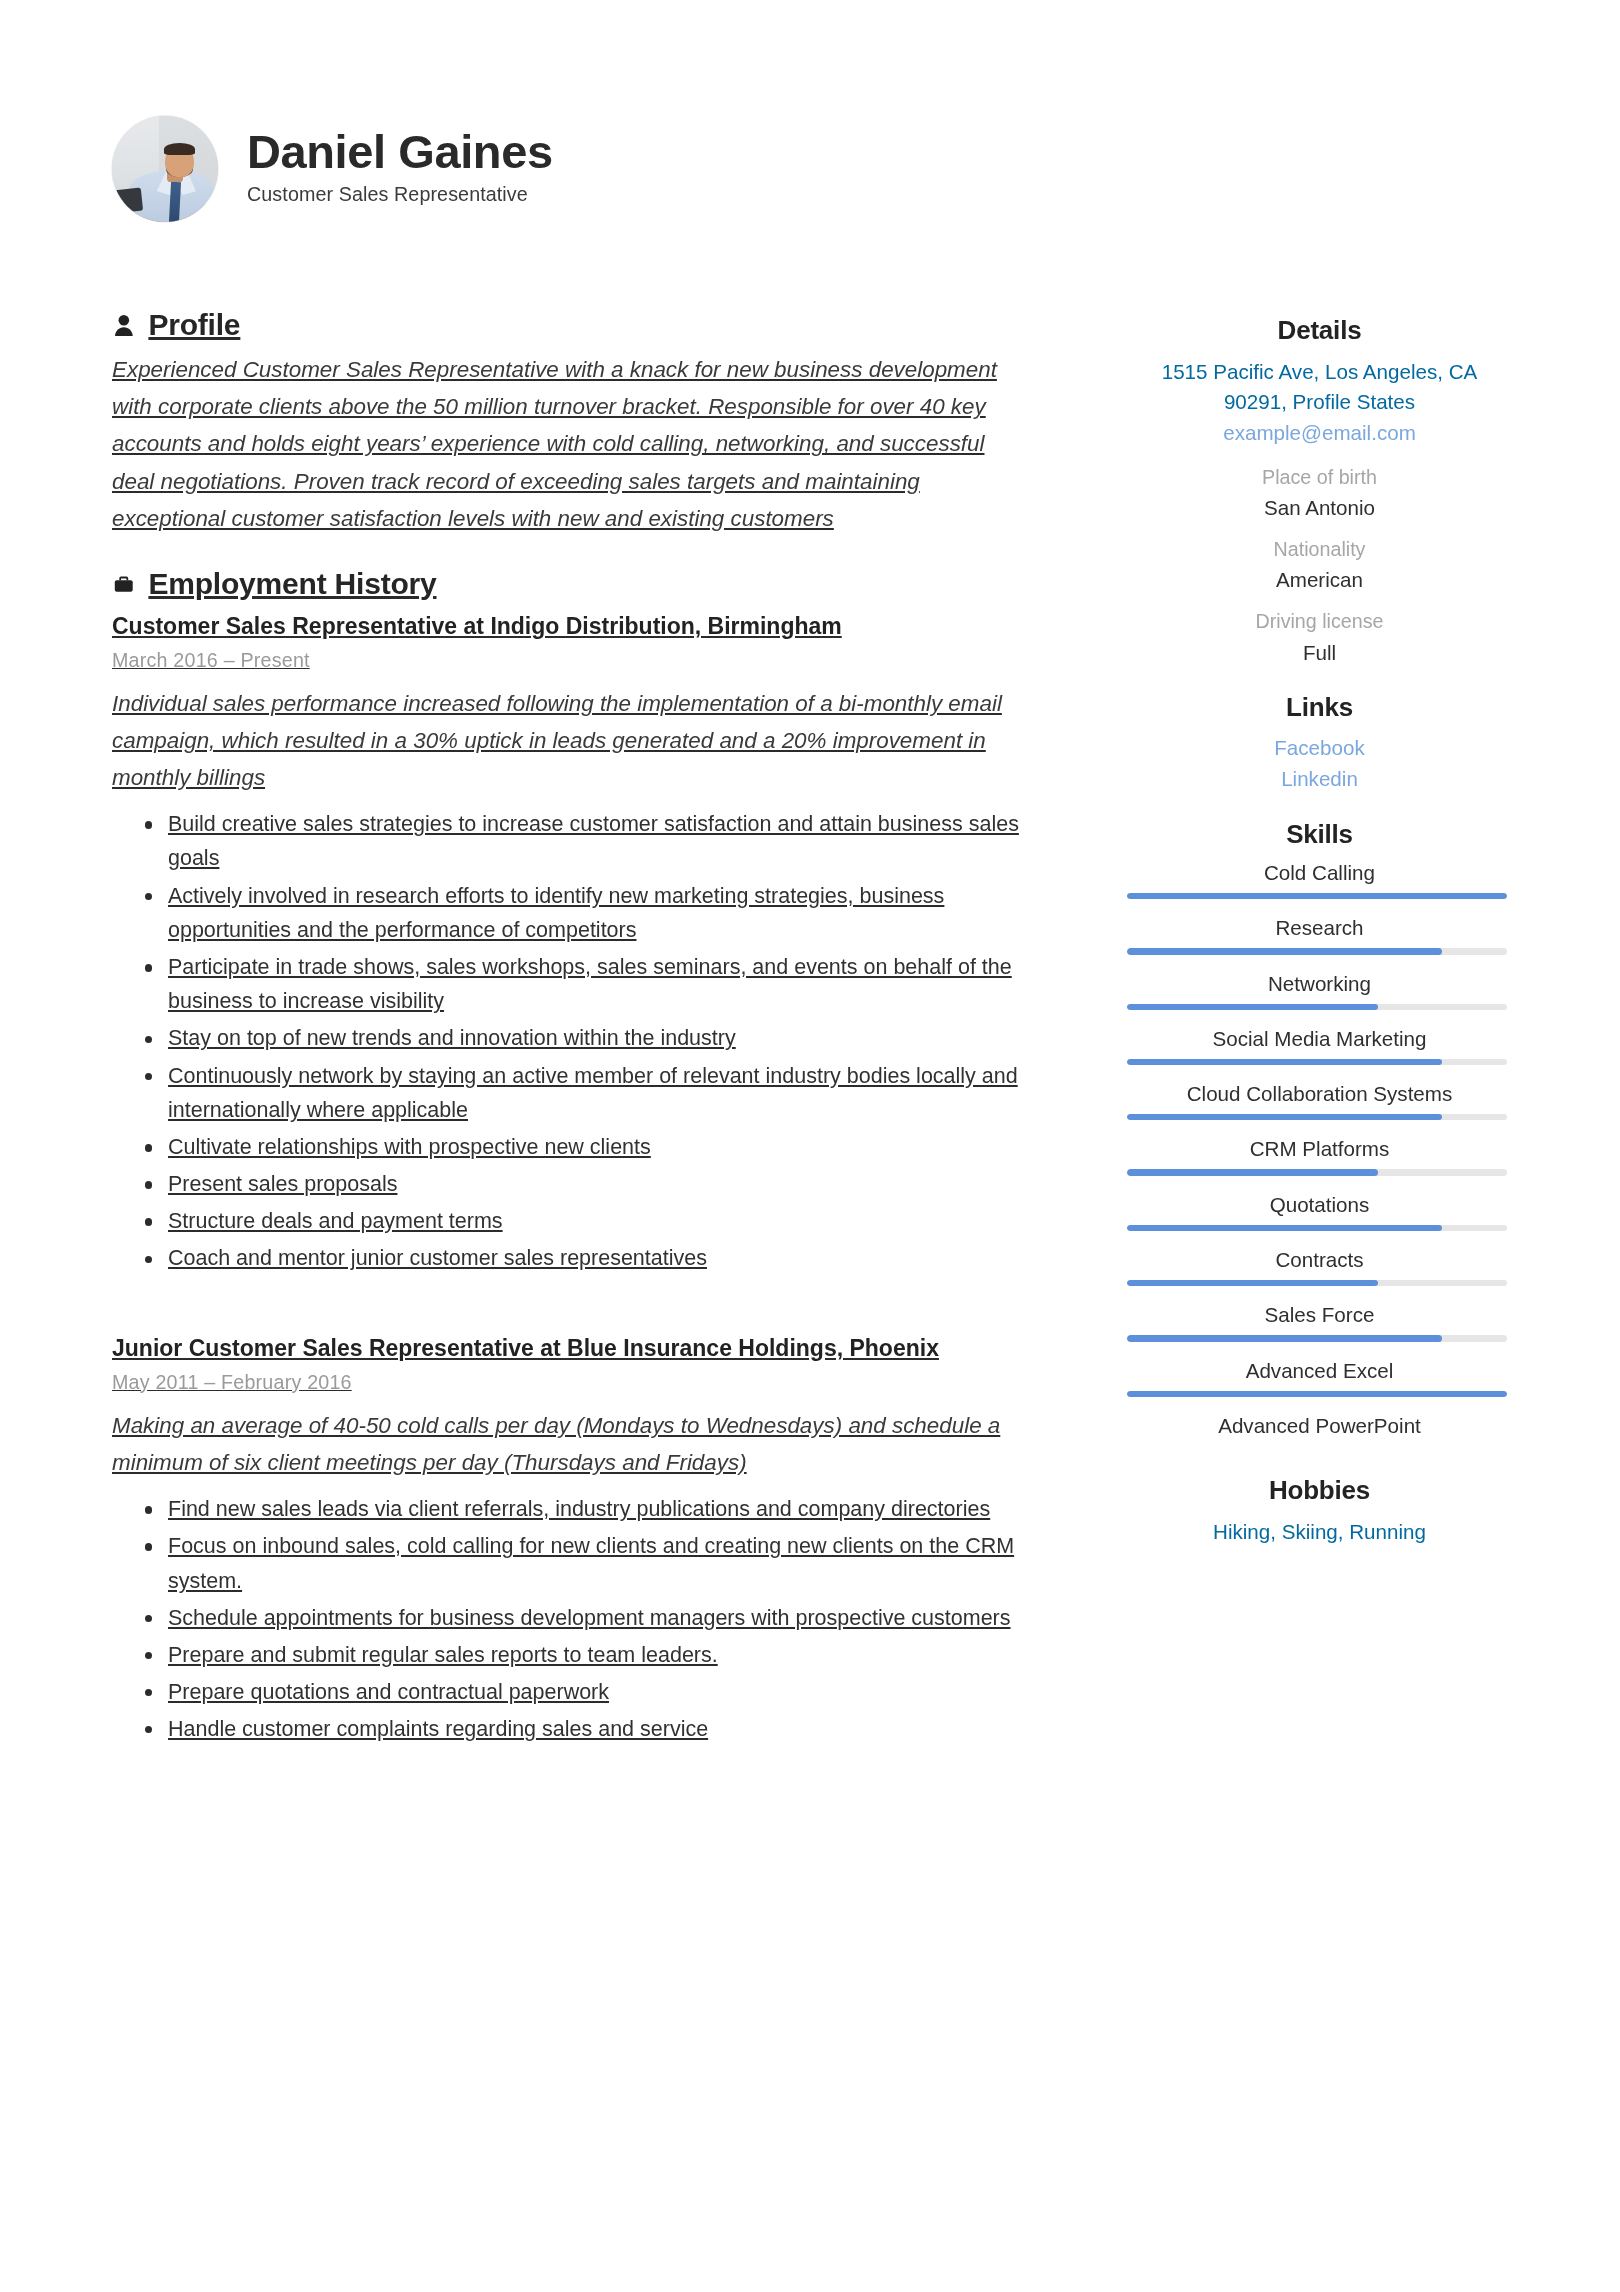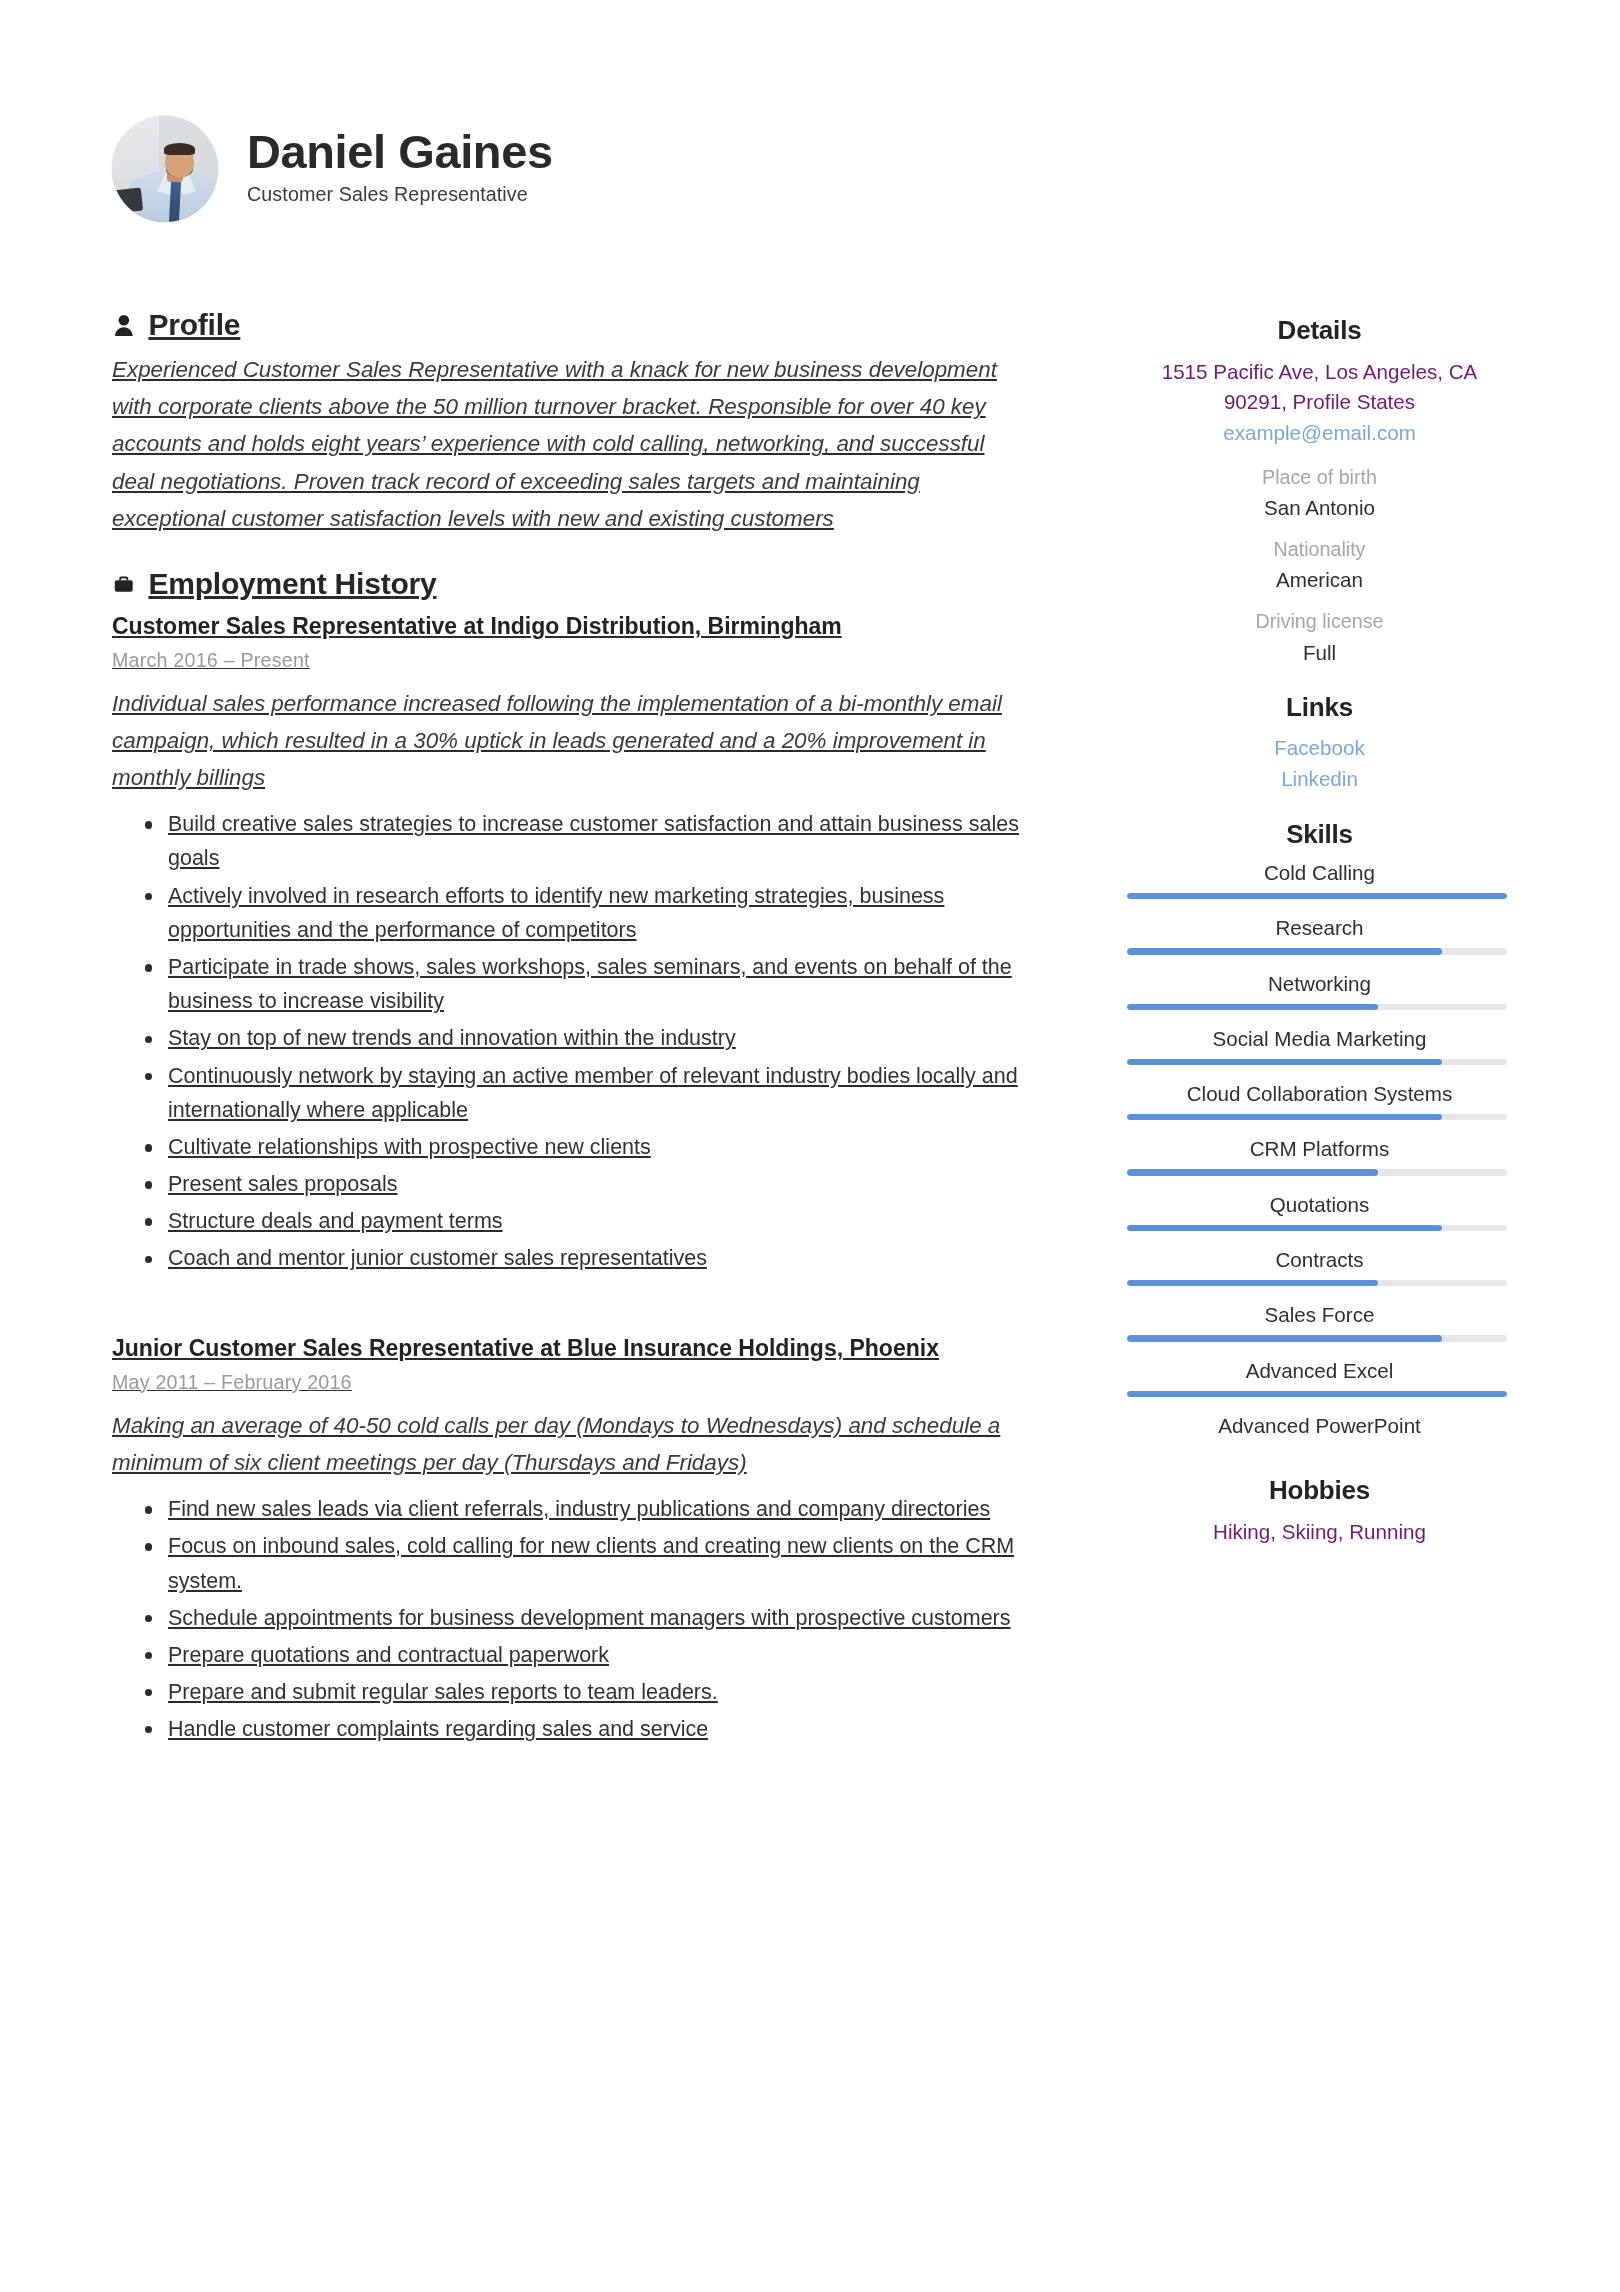--- a/index.html
+++ b/index.html
@@ -217,21 +217,21 @@
     font-size: 26px;
     font-weight: 700;
     color: #232323;
     letter-spacing: -0.2px;
     margin-bottom: 10.7px;
   }
   .side-block { margin-bottom: 27px; }
   .side-text {
     font-size: 20.6px;
     line-height: 1.48;
-    color: #701a75;
+    color: #0369a1;
   }
   .side-link {
     font-size: 20.6px;
     line-height: 1.48;
     color: #7aa7de;
     display: block;
     text-decoration: none;
   }
   .field { margin-top: 18px; }
   .field-label {
@@ -337,22 +337,22 @@
       </div>
 
       <div class="job" style="margin-top:56px;">
         <div class="job-title">Junior Customer Sales Representative at Blue Insurance Holdings, Phoenix</div>
         <div class="job-dates">May 2011  –  February 2016</div>
         <div class="job-summary">Making an average of 40-50 cold calls per day (Mondays to Wednesdays) and schedule a minimum of six client meetings per day (Thursdays and Fridays)</div>
         <ul class="bullets">
           <li>Find new sales leads via client referrals, industry publications and company directories</li>
           <li>Focus on inbound sales, cold calling for new clients and creating new clients on the CRM system.</li>
           <li>Schedule appointments for business development managers with prospective customers</li>
+          <li>Prepare and submit regular sales reports to team leaders.</li>
           <li>Prepare quotations and contractual paperwork</li>
-          <li>Prepare and submit regular sales reports to team leaders.</li>
           <li>Handle customer complaints regarding sales and service</li>
         </ul>
       </div>
     </div>
   </div>
 
   <div class="sidebar">
 
     <div class="side-block">
       <div class="side-title">Details</div>

